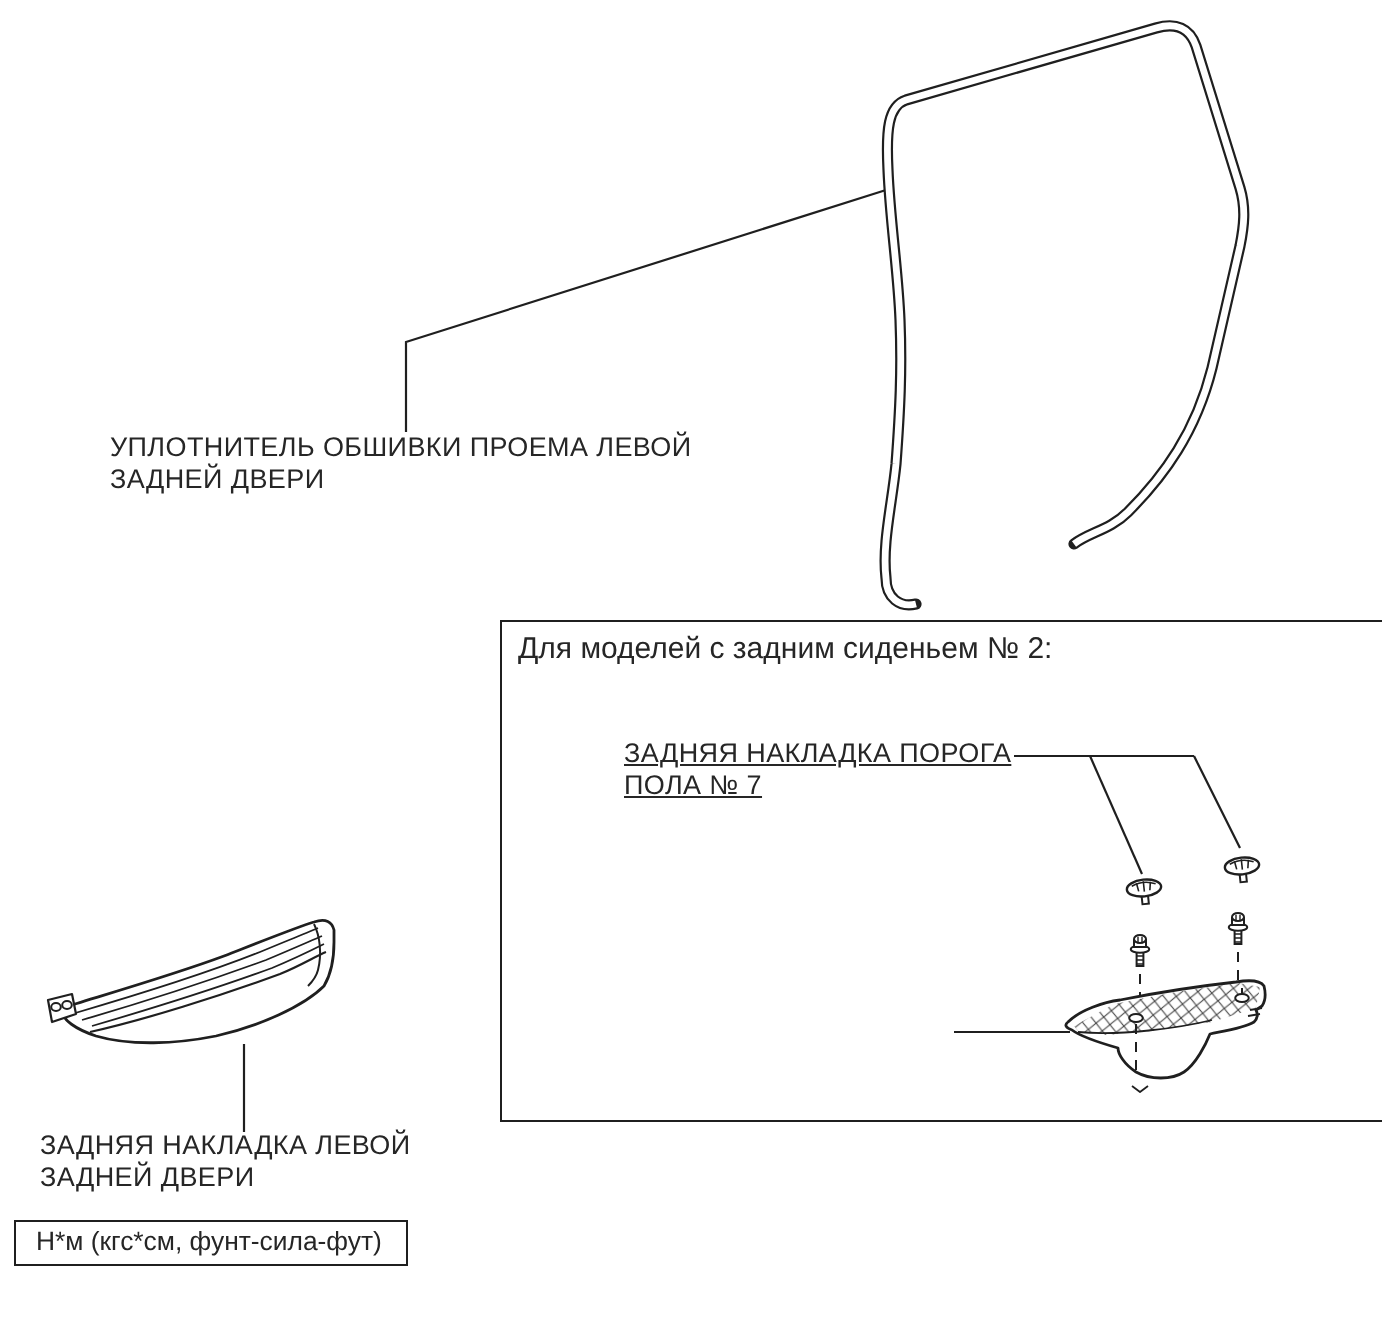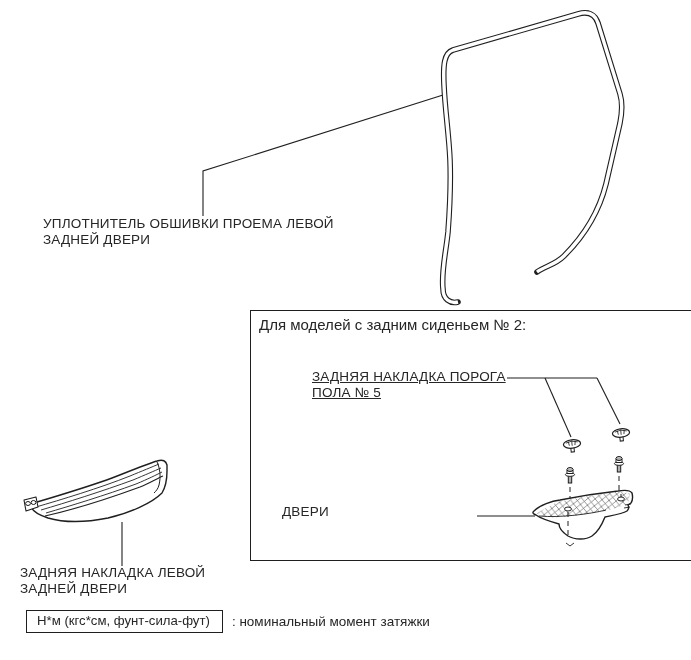--- a/index.html
+++ b/index.html
@@ -14,21 +14,21 @@
   }
   .inset-box{
     position:absolute;left:250px;top:310px;width:500px;height:251px;
     border:1.5px solid #1f1f1f;box-sizing:border-box;background:transparent;
   }
   .inset-title{
     position:absolute;left:8px;top:4px;font-size:15px;line-height:19px;
     color:#262626;white-space:nowrap;
   }
   .legend{
-    position:absolute;left:7px;top:610px;display:flex;align-items:center;margin-left:19px;
+    position:absolute;left:7px;top:610px;display:flex;align-items:center;
   }
   .legend-box{
     display:inline-block;border:1.4px solid #1f1f1f;padding:2px 12px 3px 10px;
     font-size:13.2px;line-height:16px;color:#262626;white-space:nowrap;
   }
   .legend-note{
     margin-left:9px;font-size:13.5px;color:#262626;white-space:nowrap;
   }
 </style>
 </head>
@@ -142,37 +142,35 @@
 
     <g stroke="#1f1f1f" stroke-width="1.1" fill="none">
       <path d="M477,516 L535,516"></path>
     </g>
   </svg>
 
   <div class="inset-box">
     <div class="inset-title">Для моделей с задним сиденьем № 2:</div>
   </div>
 
-  <div class="label" style="left:43px;top:216px;">
+  <div class="label" style="left:55px;top:216px;">
     <div>УПЛОТНИТЕЛЬ ОБШИВКИ ПРОЕМА ЛЕВОЙ</div>
     <div>ЗАДНЕЙ ДВЕРИ</div>
   </div>
 
   <div class="label" style="left:312px;top:369px;text-decoration:underline;">
     <div>ЗАДНЯЯ НАКЛАДКА ПОРОГА</div>
-    <div>ПОЛА № 5</div>
+    <div>ПОЛА № 7</div>
   </div>
 
   <div class="label" style="left:282px;top:504px;">
-    <div>ДВЕРИ</div>
   </div>
 
   <div class="label" style="left:20px;top:565px;">
     <div>ЗАДНЯЯ НАКЛАДКА ЛЕВОЙ</div>
     <div>ЗАДНЕЙ ДВЕРИ</div>
   </div>
 
   <div class="legend">
     <span class="legend-box">Н*м (кгс*см, фунт-сила-фут)</span>
-    <span class="legend-note">: номинальный момент затяжки</span>
   </div>
 
 </div>
 
 </body></html>

